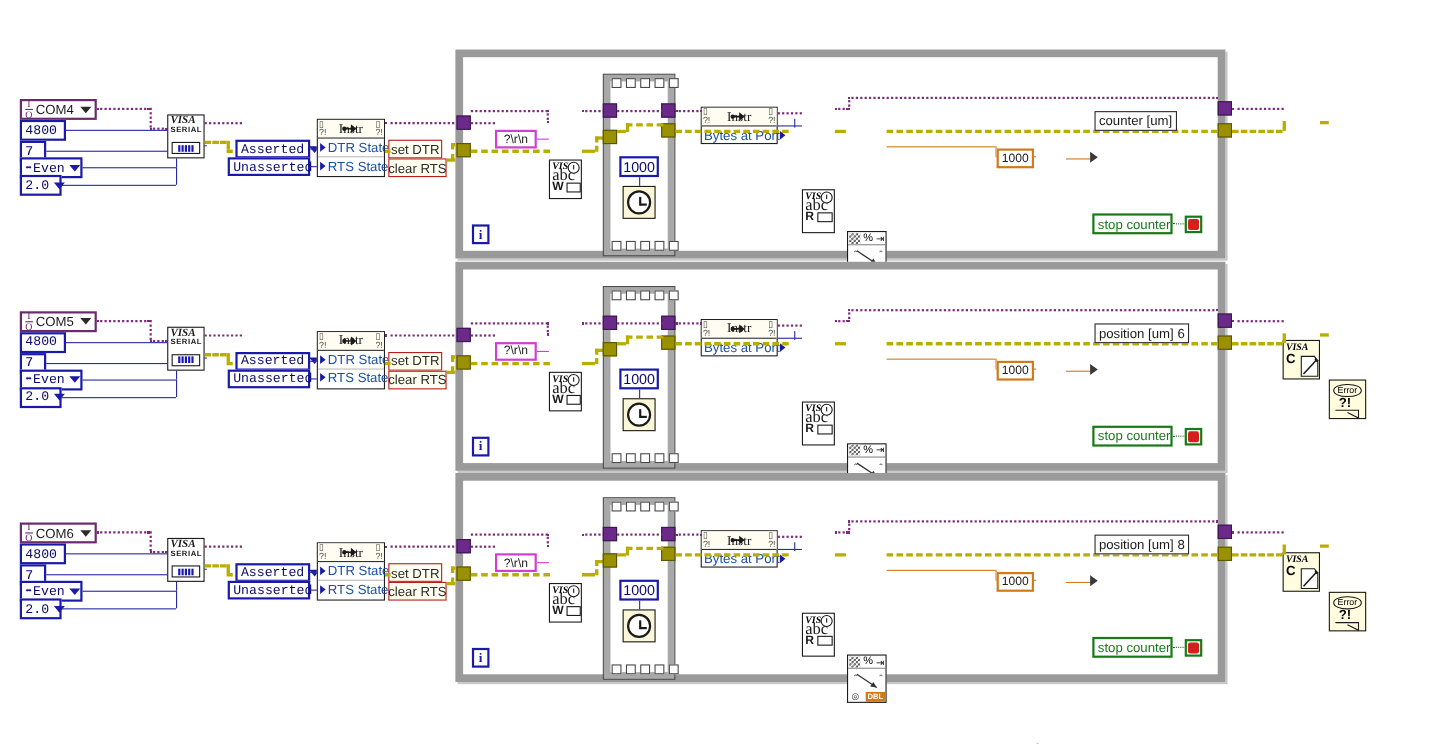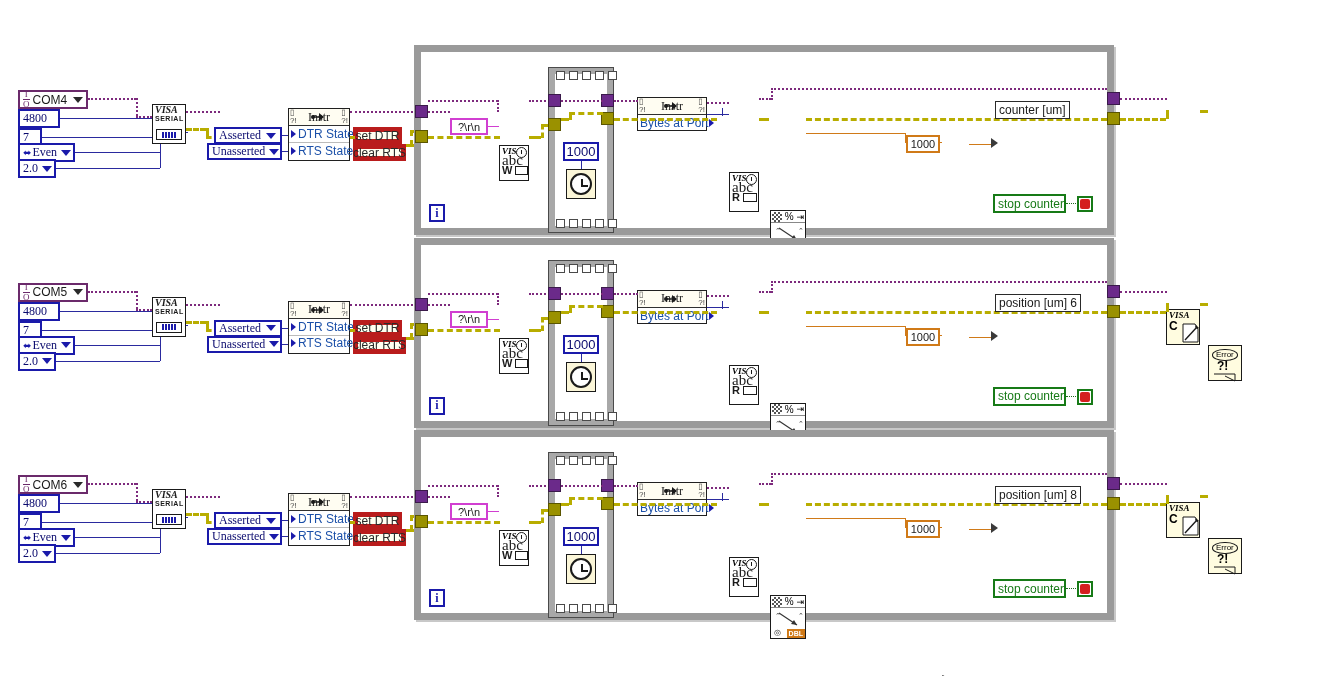--- a/index.html
+++ b/index.html
@@ -48,21 +48,21 @@
     border: 2px solid #1a1aaa; background: #ffffff;
     color: #1a1aaa; font-size: 12px; font-weight: bold;
     display: flex; align-items: center; justify-content: center;
     font-family: "Liberation Serif", serif;
   }
 
   
   .ctrl-blue {
     border: 2px solid #1a1aaa; background: #ffffff;
     color: #0a0a6e; font-size: 12px; display: flex; align-items: center;
-    padding: 0 3px; white-space: nowrap; font-family: Liberation Serif, serif;
+    padding: 0 3px; white-space: nowrap; font-family: Liberation Mono, monospace;
   }
   .ctrl-purple {
     border: 2px solid #6b2a6b; background: #ffffff;
     color: #1a1a1a; font-size: 12px; display: flex; align-items: center;
     padding: 0 2px; white-space: nowrap;
   }
   .combo-arrow {
     width: 0; height: 0; border-left: 5px solid transparent;
     border-right: 5px solid transparent; border-top: 6px solid #1a1aaa;
     margin-left: 4px;
@@ -99,21 +99,21 @@
   .prop-head .ttl { color:#1a1a1a; font-size:12px; font-family:"Liberation Serif",serif;}
   .prop-row {
     display:flex; align-items:center; height:16px;
     color:#1a4fa8; font-size:12px; padding-left:2px; white-space:nowrap;
   }
   .prop-row.bd { border-top:1px solid #bbb; }
   .tri-l { width:0;height:0;border-top:4px solid transparent;border-bottom:4px solid transparent;border-left:5px solid #1a1aaa;margin-right:2px;}
   .tri-r { width:0;height:0;border-top:4px solid transparent;border-bottom:4px solid transparent;border-left:5px solid #1a1aaa;margin-left:2px;}
 
   .label-box {
-    border: 5px solid #b91c1c; background: #fffff0;
+    border: 1px solid #b91c1c; background: #fffff0;
     color: #2a2a2a; font-size: 12px; display:flex; align-items:center;
     justify-content:center; white-space:nowrap; padding:0 2px;
   }
 
   .visa-icon {
     border: 1px solid #1a1a1a; background: #ffffff;
     position: relative; overflow: hidden;
   }
   .visa-icon .vtxt {
     font-family:"Liberation Serif", serif; font-style: italic; font-weight: bold;

